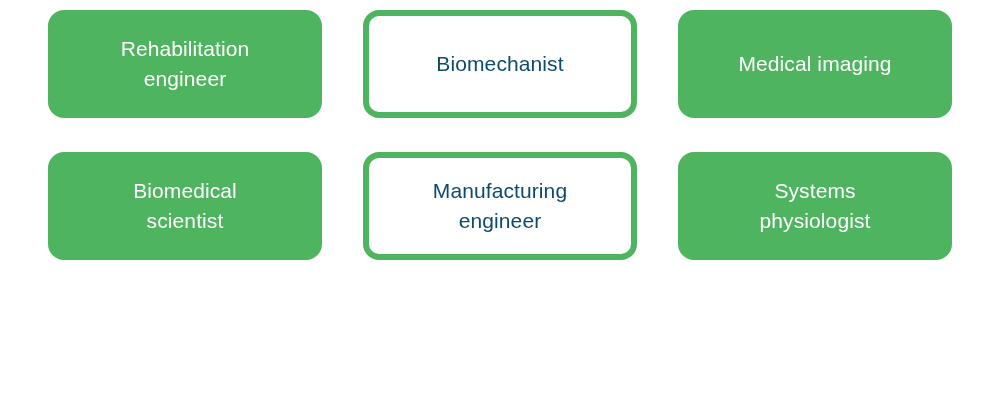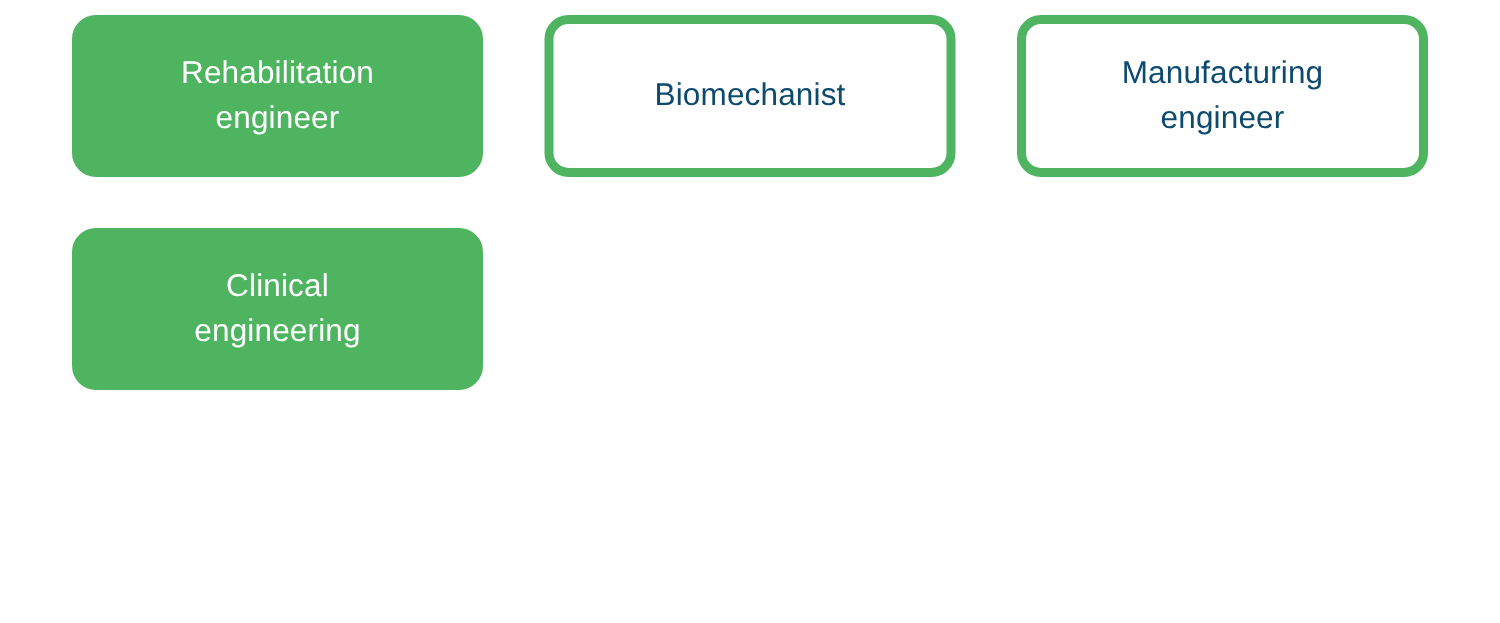--- a/index.html
+++ b/index.html
@@ -66,28 +66,35 @@
 
   <div class="card filled">
     <span class="label">Rehabilitation
 engineer</span>
   </div>
 
   <div class="card outlined">
     <span class="label">Biomechanist</span>
   </div>
 
+  <div class="card filled">
+    <span class="label">Medical imaging</span>
+  </div>
 
 
+  <div class="card filled">
+    <span class="label">Biomedical
+scientist</span>
+  </div>
 
   <div class="card outlined">
     <span class="label">Manufacturing
 engineer</span>
   </div>
 
+  <div class="card filled">
+    <span class="label">Systems
+physiologist</span>
+  </div>
 
 
-  <div class="card filled">
-    <span class="label">Clinical
-engineering</span>
-  </div>
 
 </div>
 
 </body></html>

